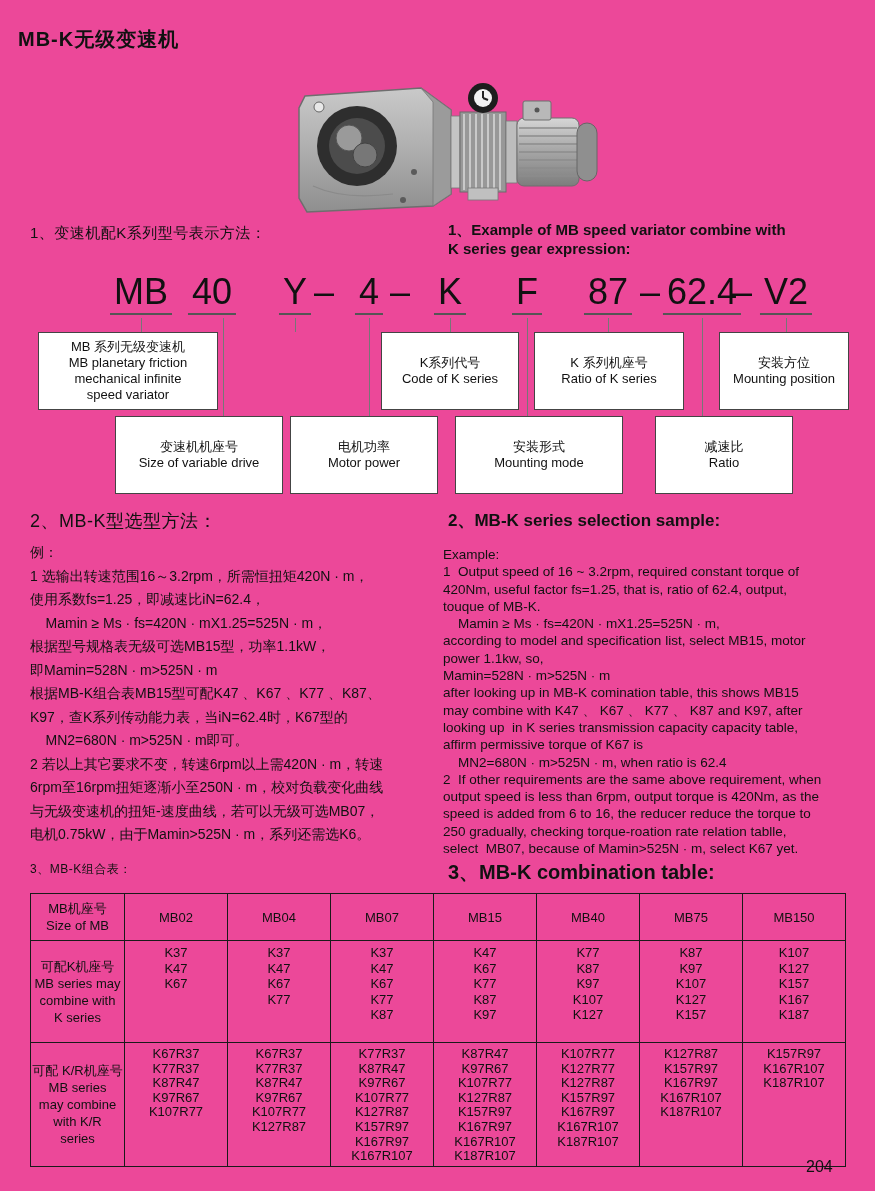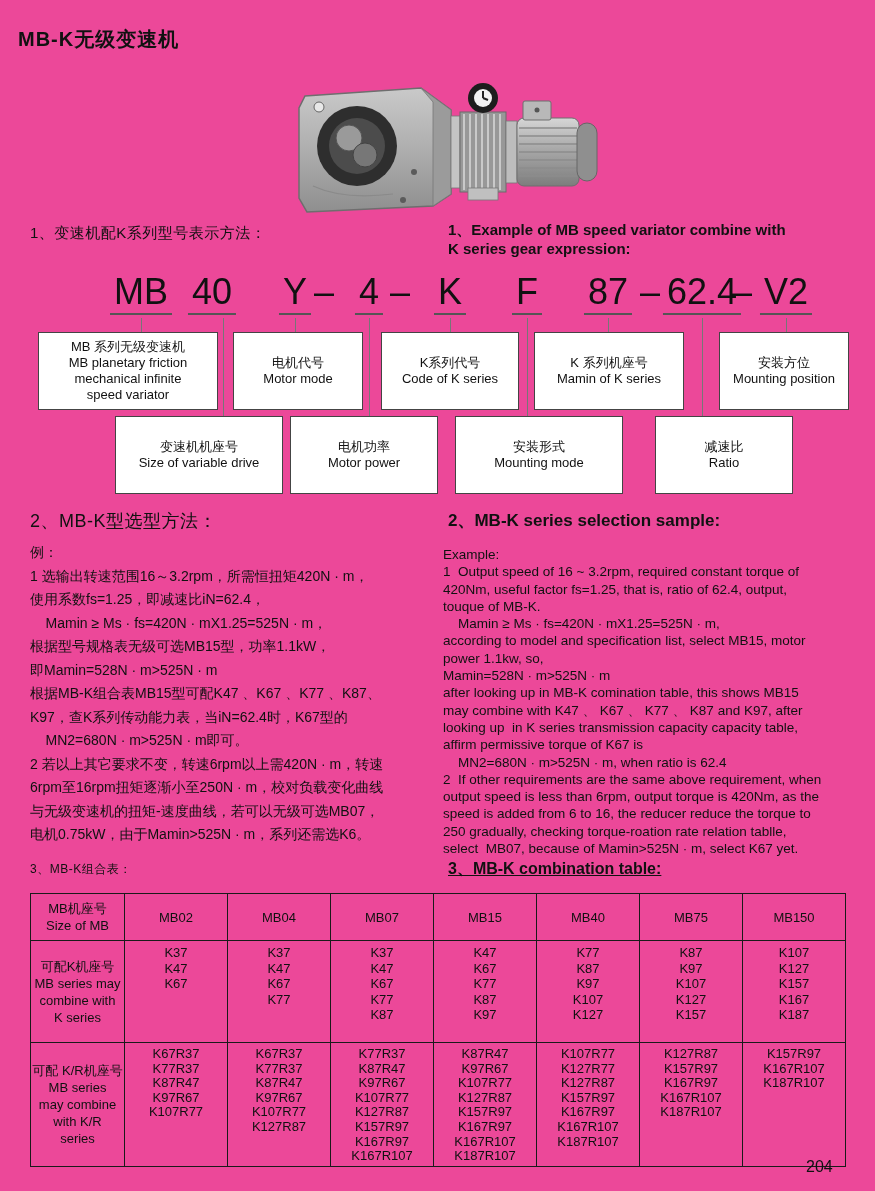--- a/index.html
+++ b/index.html
@@ -15,21 +15,21 @@
   .title-zh{left:18px;top:26px;font-size:20px;font-weight:700;letter-spacing:1px;}
   .title-en{left:222px;top:26px;font-size:20px;font-weight:700;}
 
   .sec-h-zh{font-size:15px;font-weight:400;letter-spacing:0.5px;}
   .sec-h-en{font-size:15px;font-weight:700;}
   .h1-zh{left:30px;top:224px;}
   .h1-en{left:448px;top:220px;width:412px;line-height:19px;}
   .h2-zh{left:30px;top:509px;font-size:18px;}
   .h2-en{left:448px;top:509px;font-size:17px;}
   .h3-zh{left:30px;top:861px;font-size:12px;}
-  .h3-en{left:448px;top:859px;font-size:16px;text-decoration:underline;}
+  .h3-en{left:448px;top:859px;font-size:20px;}
 
   
   .diagram{left:0;top:270px;width:875px;height:222px;}
   .tok{
     position:absolute;top:2px;transform:translateX(-50%);
     font-size:36px;font-weight:400;line-height:40px;
     border-bottom:2px solid #555;padding:0 4px 1px 4px;
   }
   .tok.dash{border-bottom:none;padding-bottom:3px;}
   .conn{position:absolute;width:0;border-left:1px solid #777;}
@@ -149,26 +149,24 @@
     <div class="conn" style="left:450px;top:48px;height:14px;"></div>
     <div class="conn" style="left:527px;top:48px;height:98px;"></div>
     <div class="conn" style="left:608px;top:48px;height:14px;"></div>
     <div class="conn" style="left:702px;top:48px;height:98px;"></div>
     <div class="conn" style="left:786px;top:48px;height:14px;"></div>
 
     <div class="lblbox" style="left:38px;top:62px;width:178px;height:76px;">MB 系列无级变速机
 MB planetary friction
 mechanical infinite
 speed variator</div>
-    <div class="lblbox" style="left:233px;top:62px;width:128px;height:76px;">电机代号
-Motor mode</div>
     <div class="lblbox" style="left:381px;top:62px;width:136px;height:76px;">K系列代号
 Code of K series</div>
     <div class="lblbox" style="left:534px;top:62px;width:148px;height:76px;">K 系列机座号
-Mamin of K series</div>
+Ratio of K series</div>
     <div class="lblbox" style="left:719px;top:62px;width:128px;height:76px;">安装方位
 Mounting position</div>
 
     <div class="lblbox" style="left:115px;top:146px;width:166px;height:76px;">变速机机座号
 Size of variable drive</div>
     <div class="lblbox" style="left:290px;top:146px;width:146px;height:76px;">电机功率
 Motor power</div>
     <div class="lblbox" style="left:455px;top:146px;width:166px;height:76px;">安装形式
 Mounting mode</div>
     <div class="lblbox" style="left:655px;top:146px;width:136px;height:76px;">减速比

